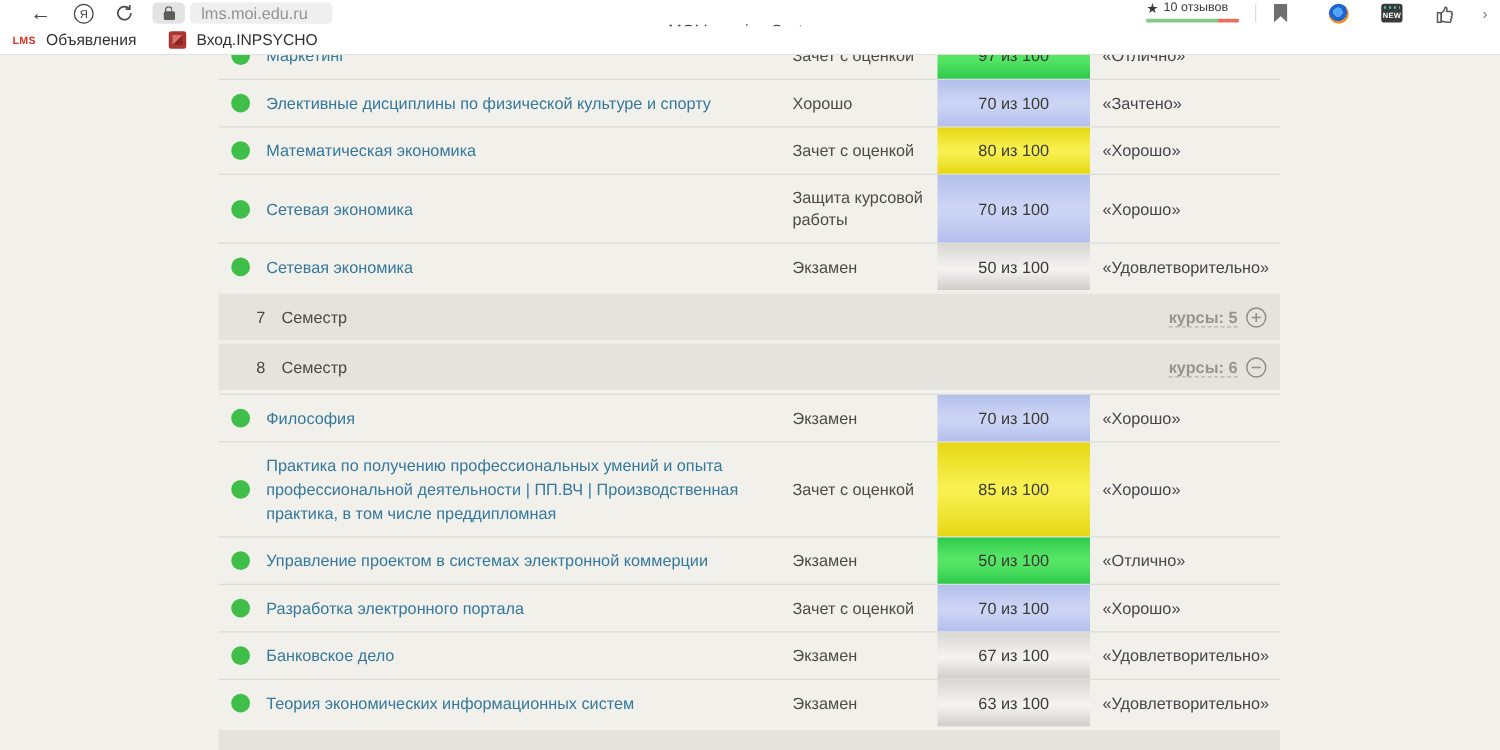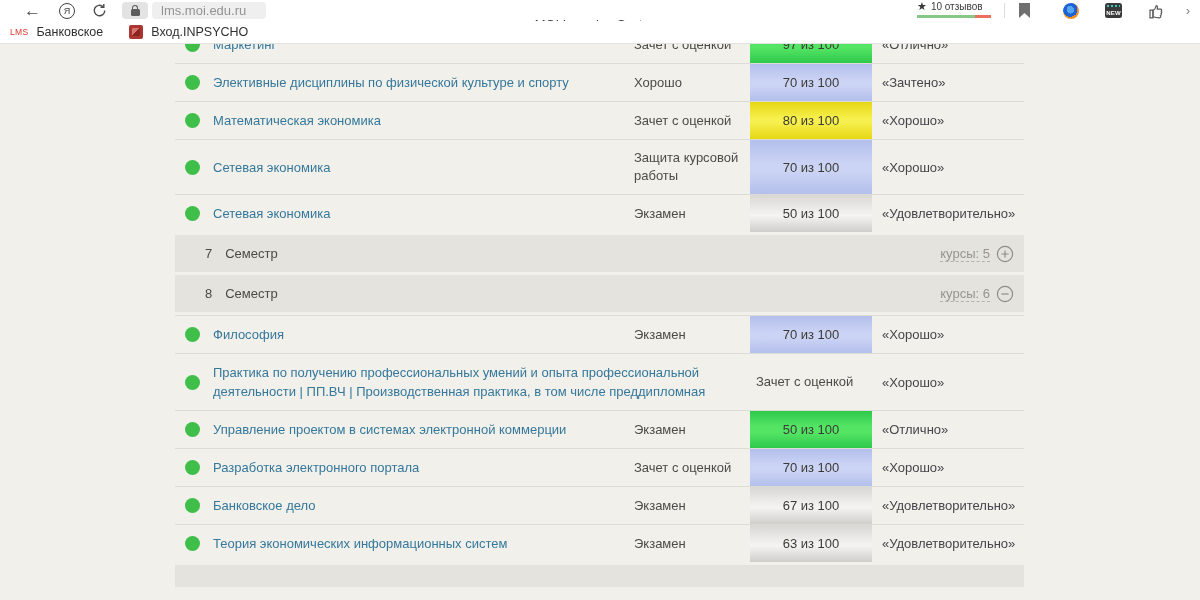--- a/index.html
+++ b/index.html
@@ -40,21 +40,21 @@
   .new-icon::before{content:"";position:absolute;top:1.5px;left:2px;right:2px;height:2px;
         background:repeating-linear-gradient(90deg,#3ec8b4 0 2px,#3a3a3a 2px 4px);}
   .new-badge{font-size:6px;font-weight:bold;color:#fff;letter-spacing:.2px;line-height:8px;padding-bottom:1px;}
   .thumbs-icon{margin-left:26px;width:18px;height:16px;}
   .cut-chevron{margin-left:16px;width:10px;font-size:12px;color:#7a7a7a;transform:translateX(4px);}
   .cut-chevron::before{content:"\203A";}
 
   .bookmarks{height:22px;display:flex;align-items:center;padding-left:10px;background:#fff;}
   .bm-item{display:flex;align-items:center;gap:8px;font-size:12.5px;color:#303030;cursor:default;}
   .bm-item + .bm-item{margin-left:26px;}
-  .lms-favicon{font-size:8.5px;font-weight:normal;color:#e03226;letter-spacing:.3px;text-align:right;}
+  .lms-favicon{font-size:8.5px;font-weight:bold;color:#e03226;letter-spacing:.3px;text-align:right;}
   .inps-favicon{width:14px;height:14px;border-radius:2px;background:#a93630;position:relative;}
   .inps-favicon::before{content:"";position:absolute;inset:3px;
         background:linear-gradient(135deg,#d4746e 0 50%,#8c2420 50% 100%);border-radius:1px;}
 
   
   .page{position:relative;z-index:1;}
   .grades-table{margin-left:175px;width:849px;}
   .course-row{display:flex;align-items:center;border-top:1px solid #dcdbd6;}
   .course-row.clipped{border-top:none;margin-top:-18px;}
   .dot-col{width:38px;align-self:stretch;display:flex;align-items:center;}
@@ -66,21 +66,21 @@
   .score-green {background:linear-gradient(180deg,#2ec94b 0%,#55e565 42%,#55e565 58%,#2ec94b 100%);}
   .score-blue  {background:linear-gradient(180deg,#b3bfec 0%,#ccd4f5 45%,#ccd4f5 58%,#b3bfec 100%);}
   .score-yellow{background:linear-gradient(180deg,#e6d714 0%,#f7f04e 45%,#f7f04e 55%,#e6d714 100%);}
   .score-gray  {background:linear-gradient(180deg,#d8d7d4 0%,#f5f4f2 55%,#cfcecb 100%);}
   .grade{width:142px;padding-left:10px;font-size:13px;color:#45454a;}
 
   .sem-row{display:flex;align-items:center;background:#e4e3de;height:37px;margin:3px 0;
            padding:0 10px 0 30px;font-size:13px;color:#4a4a46;}
   .sem-num{margin-right:13px;}
   .spacer{flex:1;}
-  .courses-link{color:#96948d;border-bottom:1px dashed #b3b1a9;cursor:pointer;line-height:15px;}
+  .courses-link{color:#96948d;border-bottom:1px dashed #b3b1a9;cursor:pointer;line-height:15px;font-weight:bold;}
   .toggle{margin-left:6px;width:18px;height:18px;cursor:pointer;}
   .sem-row.partial{height:22px;margin-bottom:0;}
 </style>
 </head>
 <body>
 
 <div class="chrome">
   <div class="toolbar">
     <div class="tb-left">
       <span class="back-icon"></span>
@@ -118,21 +118,21 @@
             <path d="M2 7.2h3v7.6H2z" fill="none" stroke="#5a5a5a" stroke-width="1.2"></path>
             <path d="M5 13.8c2.5.8 4.5 1 6.5 1 1.2 0 1.8-1.6.8-2.3 1 0 1.6-1.5.6-2.2 1-.2 1.3-1.7.2-2.1.9-.4.8-2-.5-2H9.2c.4-1.3.7-2.8-.5-3.4-1.1-.5-.7 2-2.1 3.3L5 7.4z" fill="none" stroke="#5a5a5a" stroke-width="1.2" stroke-linejoin="round"></path>
           </svg>
       </span>
       <span class="cut-chevron"></span>
     </div>
   </div>
   <div class="bookmarks">
     <span class="bm-item">
       <span class="lms-favicon">LMS</span>
-      <span>Банковское</span>
+      <span>Объявления</span>
     </span>
     <span class="bm-item">
       <span class="inps-favicon"></span>
       <span>Вход.INPSYCHO</span>
     </span>
   </div>
 </div>
 
 <div class="page">
   <div class="grades-table">
@@ -209,20 +209,21 @@
         <div class="exam">Экзамен</div>
         <div class="score score-blue">70 из 100</div>
         <div class="grade">«Хорошо»</div>
       </div>
       <div class="course-row">
         <div class="dot-col">
           <div class="dot"></div>
         </div>
         <div class="name">Практика по получению профессиональных умений и опыта профессиональной деятельности | ПП.ВЧ | Производственная практика, в том числе преддипломная</div>
         <div class="exam">Зачет с оценкой</div>
+        <div class="score score-yellow">85 из 100</div>
         <div class="grade">«Хорошо»</div>
       </div>
       <div class="course-row">
         <div class="dot-col">
           <div class="dot"></div>
         </div>
         <div class="name">Управление проектом в системах электронной коммерции</div>
         <div class="exam">Экзамен</div>
         <div class="score score-green">50 из 100</div>
         <div class="grade">«Отлично»</div>

